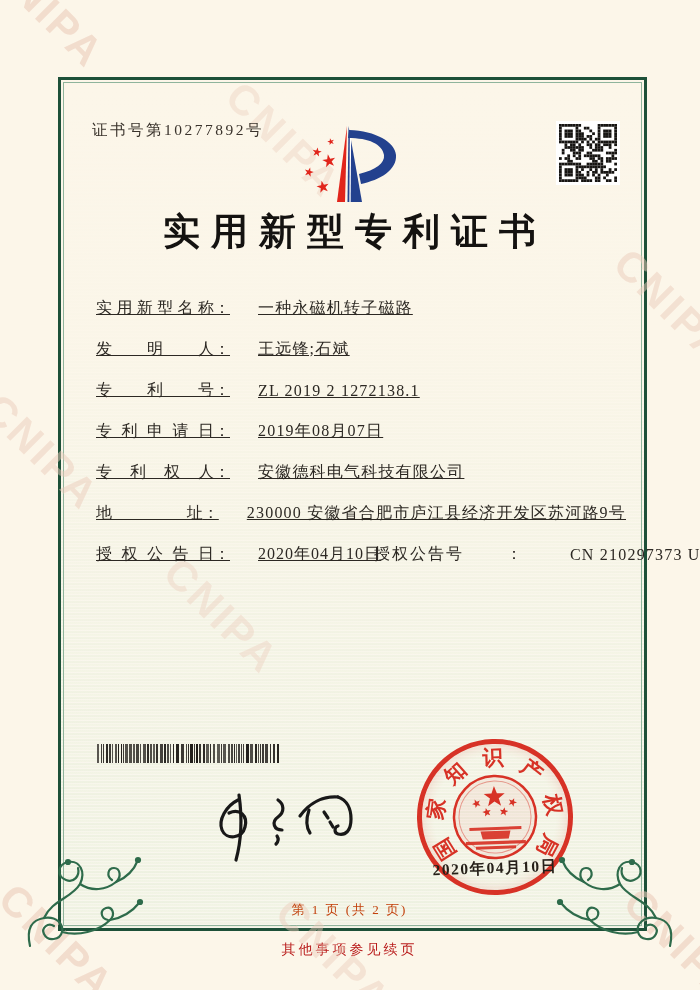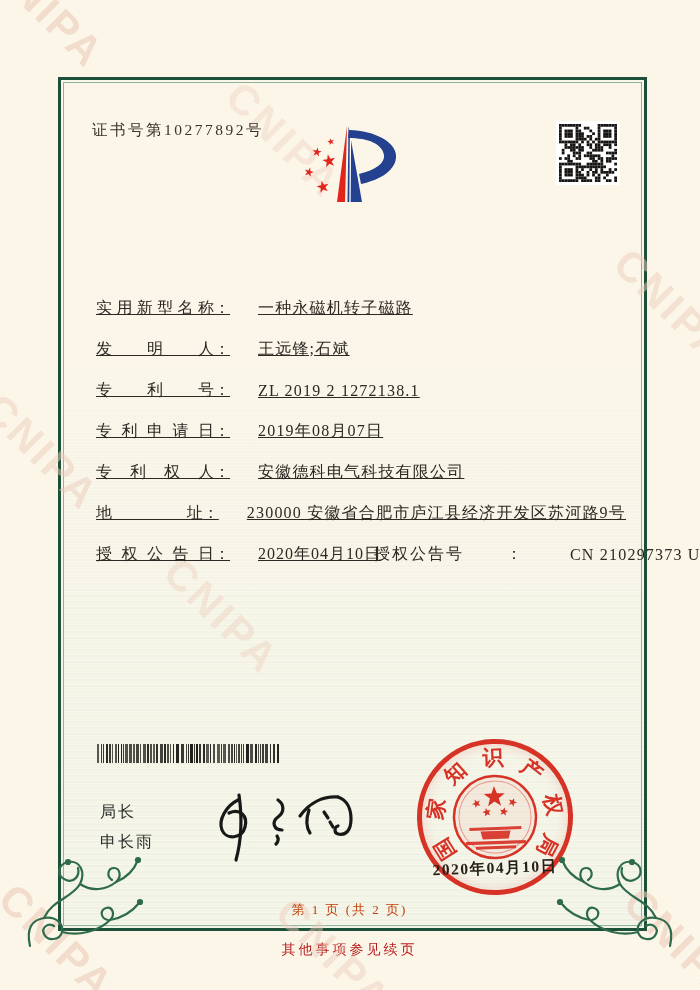--- a/index.html
+++ b/index.html
@@ -346,20 +346,21 @@
           <rect x="27.62" y="55.24" width="2.76" height="2.76" fill="#161412"></rect>
           <rect x="30.38" y="55.24" width="2.76" height="2.76" fill="#161412"></rect>
           <rect x="35.90" y="55.24" width="2.76" height="2.76" fill="#161412"></rect>
           <rect x="38.67" y="55.24" width="2.76" height="2.76" fill="#161412"></rect>
           <rect x="46.95" y="55.24" width="2.76" height="2.76" fill="#161412"></rect>
           <rect x="49.71" y="55.24" width="2.76" height="2.76" fill="#161412"></rect>
           <rect x="55.24" y="55.24" width="2.76" height="2.76" fill="#161412"></rect>
         </svg>
     </div>
 
+    <div class="title">实用新型专利证书</div>
 
     <div class="fields">
       <div class="row">
         <span class="flabel">实用新型名称</span>
           <span class="fcolon">：</span>
         <span class="fvalue">一种永磁机转子磁路</span>
       </div>
       <div class="row">
         <span class="flabel">发明人</span>
           <span class="fcolon">：</span>
@@ -451,24 +452,20 @@
         <div class="bar" style="width: 2px; margin-right: 1px; opacity: 0.96;"></div>
         <div class="bar" style="width: 1px; margin-right: 1px; opacity: 0.76;"></div>
         <div class="bar" style="width: 1px; margin-right: 1px; opacity: 0.88;"></div>
         <div class="bar" style="width: 2px; margin-right: 1px; opacity: 0.86;"></div>
         <div class="bar" style="width: 3px; margin-right: 2px; opacity: 0.83;"></div>
         <div class="bar" style="width: 1px; margin-right: 2px; opacity: 0.9;"></div>
         <div class="bar" style="width: 2px; margin-right: 2px; opacity: 0.9;"></div>
         <div class="bar" style="width: 2px; margin-right: 2px; opacity: 0.97;"></div>
       </div>
 
-    <div class="signoff">
-      <div>局长</div>
-      <div>申长雨</div>
-    </div>
 
     <div class="autograph">
       <svg width="160" height="80" viewBox="0 0 160 80">
         <g fill="none" stroke="#181818" stroke-width="3.2" stroke-linecap="round" stroke-linejoin="round">
           <path d="M30,14 C18,20 10,34 14,44 C18,54 34,53 37,41 C40,30 32,22 21,27"></path>
           <path d="M31,9 C34,30 34,52 28,74"></path>
           <path d="M70,14 C76,18 77,26 70,31 C63,36 66,44 74,44"></path>
           <path d="M69,50 C71,53 70,56 68,58"></path>
           <path d="M92,30 C102,16 116,10 130,11"></path>
           <path d="M101,24 C98,33 98,41 102,47"></path>

